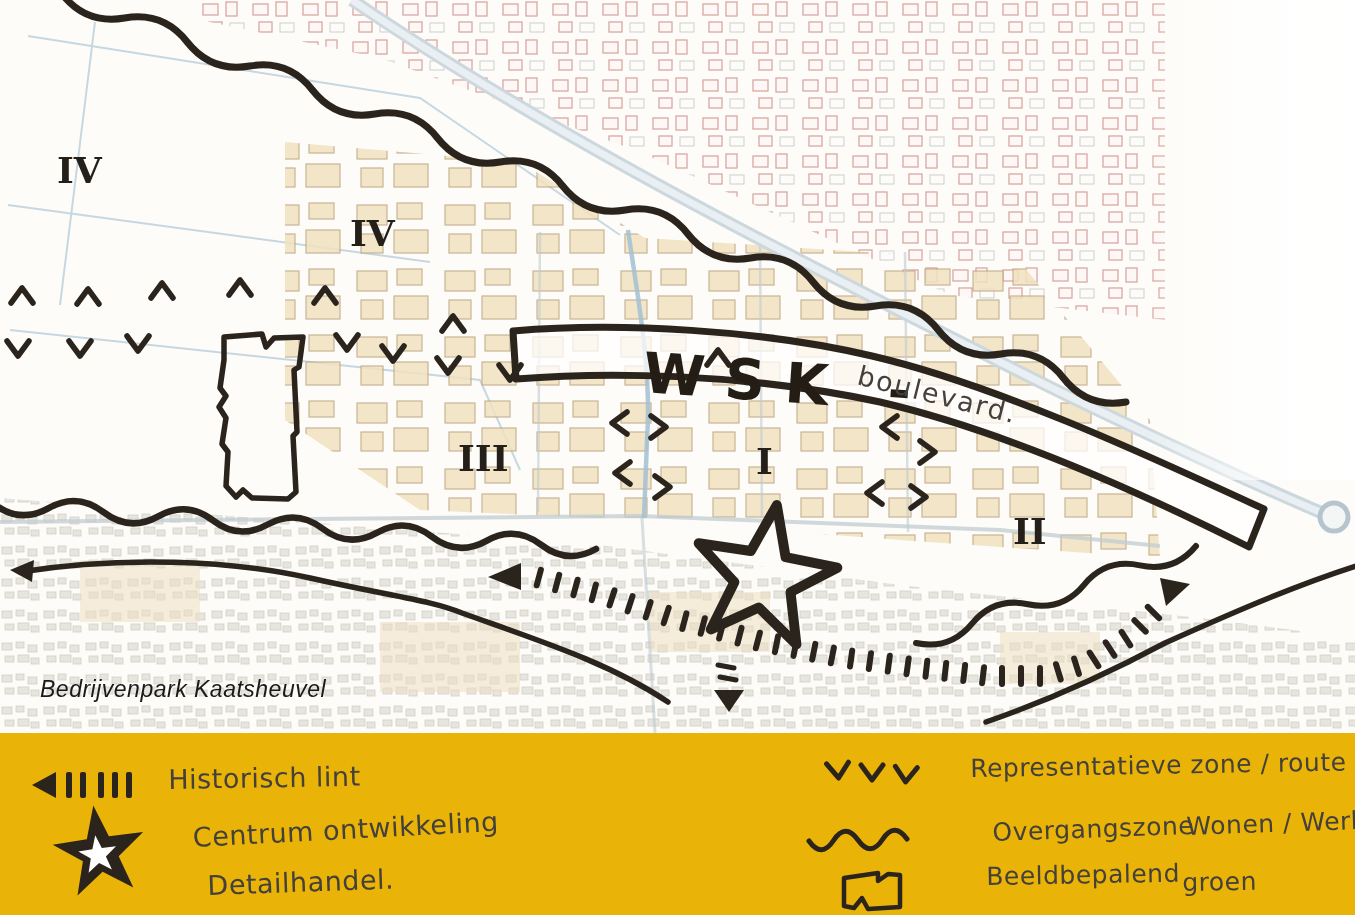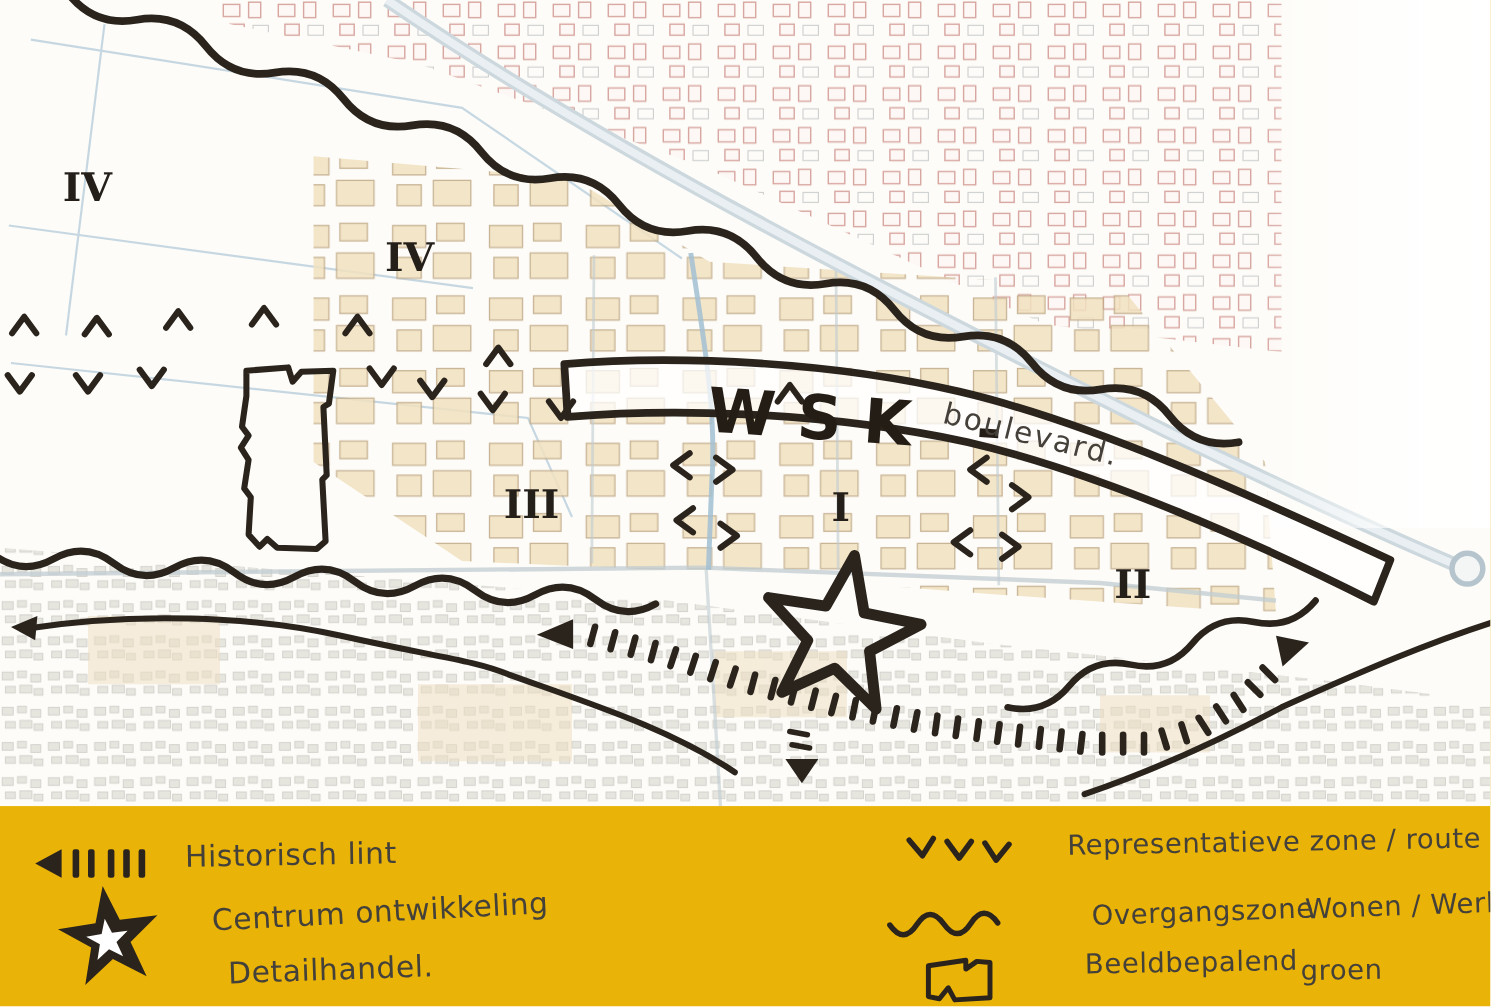--- a/index.html
+++ b/index.html
@@ -186,20 +186,21 @@
         <text x="350" y="246" class="numeral">IV</text>
         <text x="458" y="471" class="numeral">III</text>
         <text x="756" y="474" class="numeral">I</text>
         <text x="1013" y="544" class="numeral">II</text>
 
         <text x="642" y="392" class="wsk" transform="rotate(4 642 392)">WSK -</text>
         <text x="856" y="384" class="hand boulevard" transform="rotate(14 856 384)">boulevard.</text>
       </g>
     </svg>
 
+    <div class="map-title">Bedrijvenpark Kaatsheuvel</div>
   </div>
 
   <div class="legend">
 
     <svg class="lsym" style="left:30px;top:754px" width="112" height="34" viewBox="0 0 112 34">
       <polygon points="2,17 26,4 26,30" class="ink-f"></polygon>
       <rect x="36" y="4" width="6" height="26" rx="2" class="ink-f"></rect>
       <rect x="50" y="4" width="6" height="26" rx="2" class="ink-f"></rect>
       <rect x="68" y="4" width="6" height="26" rx="2" class="ink-f"></rect>
       <rect x="82" y="4" width="6" height="26" rx="2" class="ink-f"></rect>

